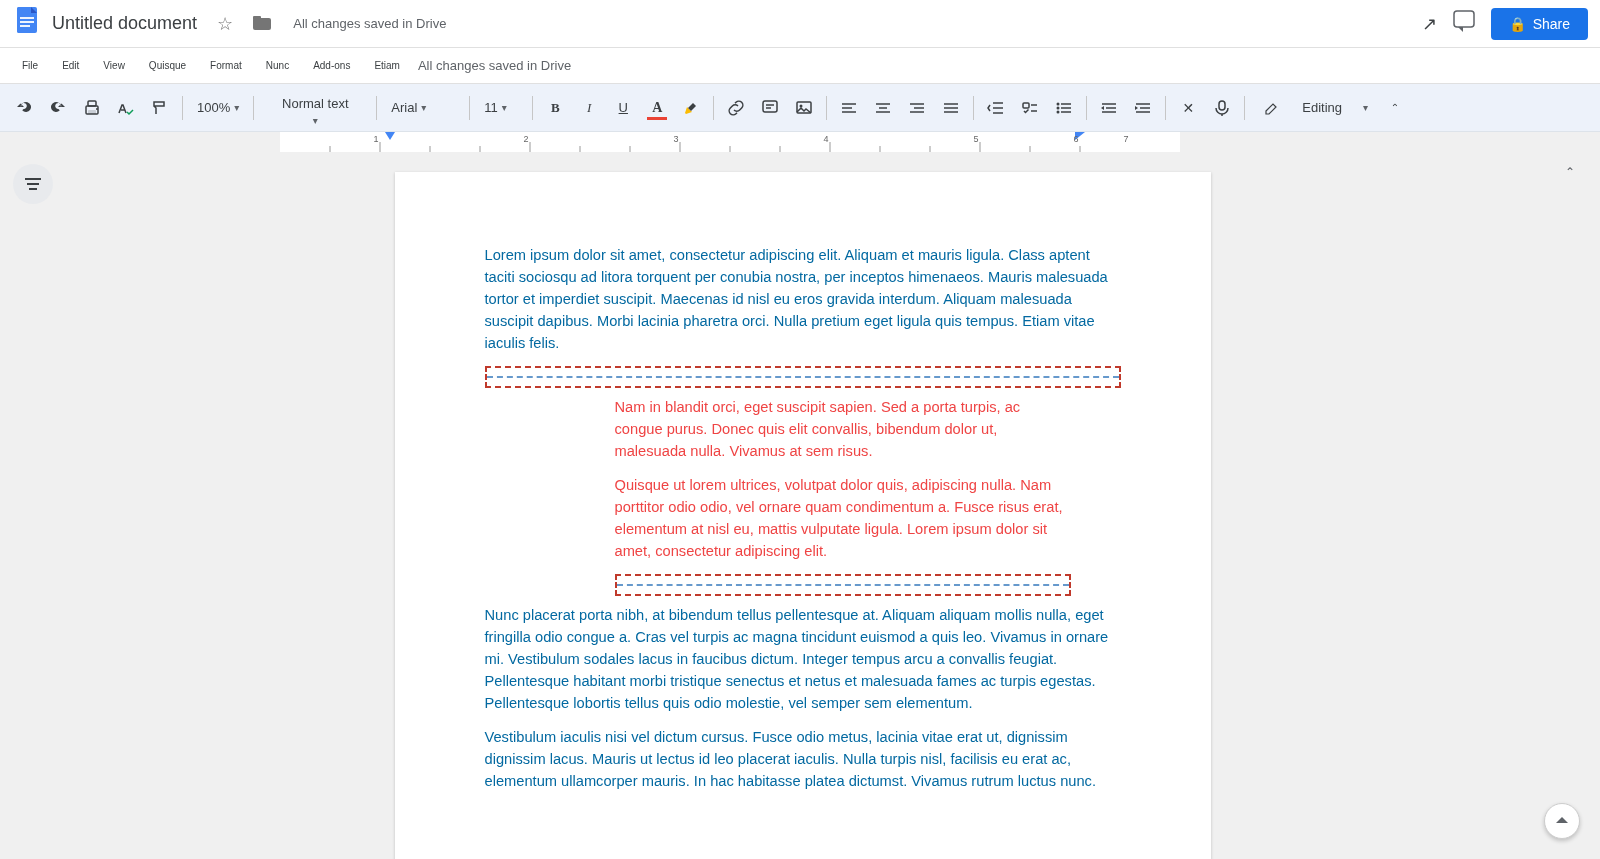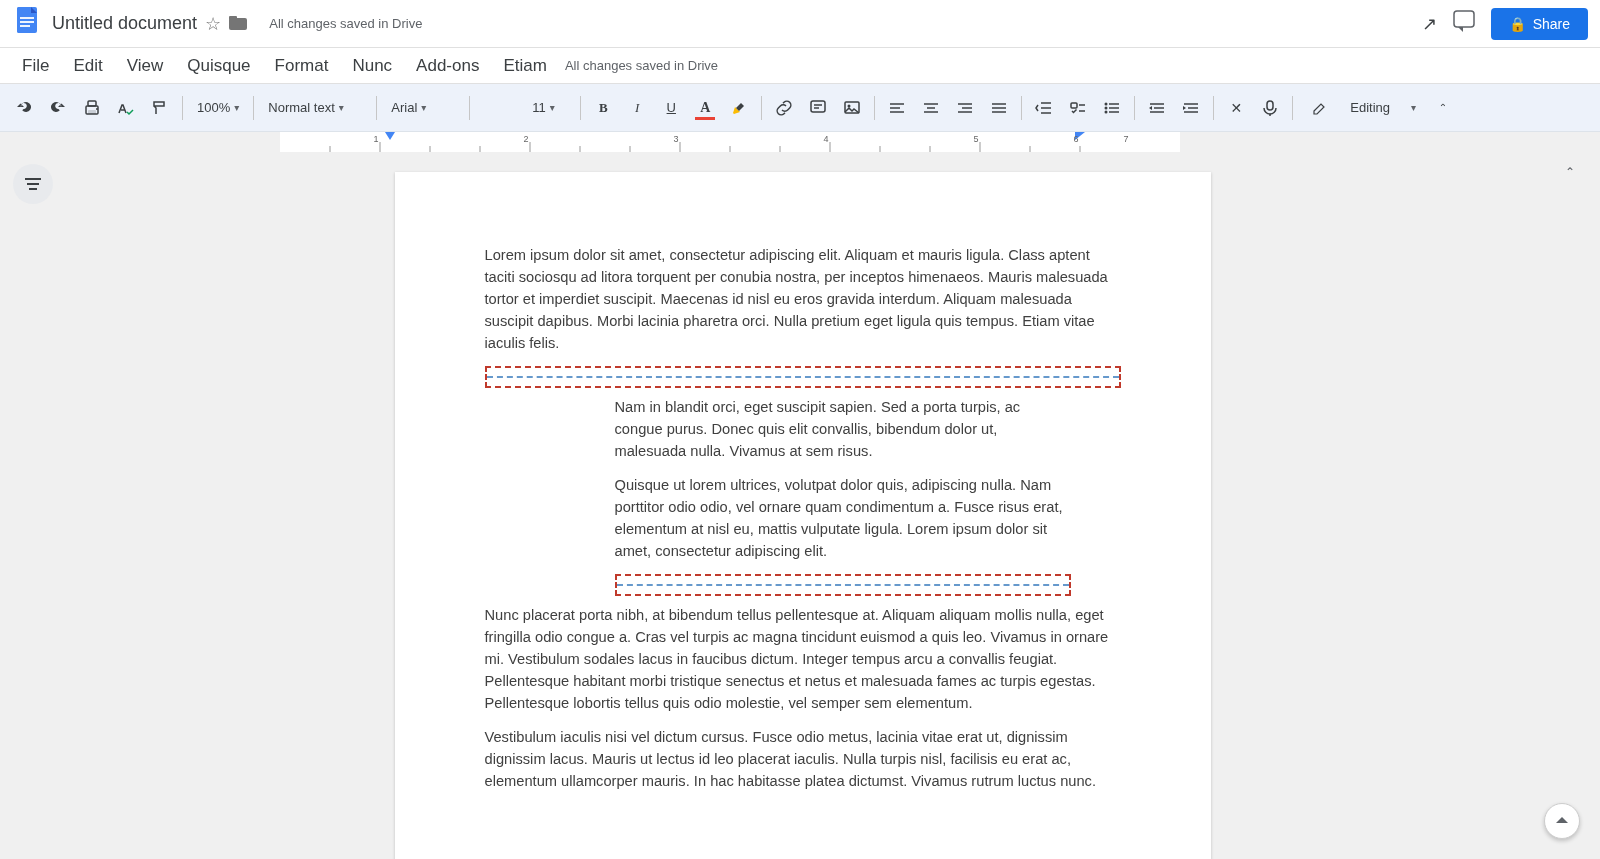--- a/index.html
+++ b/index.html
@@ -4,40 +4,40 @@
   <style>
     * { margin: 0; padding: 0; box-sizing: border-box; }
     body { font-family: Arial, sans-serif; background: #f0f0f0; width: 1600px; height: 859px; overflow: hidden; }
 
     
     #title-bar {
       display: flex; align-items: center; background: #fff;
       padding: 6px 12px; gap: 10px; height: 48px;
       border-bottom: 1px solid #e0e0e0;
     }
-    #doc-title-area { display: flex; align-items: center; gap: 8px; }
+    #doc-title-area { display: flex; align-items: center; gap: 20px; }
     #doc-title { font-size: 18px; color: #3c4043; }
     #star-icon { color: #757575; font-size: 18px; cursor: pointer; }
     #folder-icon { color: #757575; font-size: 16px; cursor: pointer; }
     #saved-status { font-size: 13px; color: #5f6368; margin-left: 12px; }
     #title-bar-right { margin-left: auto; display: flex; align-items: center; gap: 16px; }
     #share-button {
       background: #1a73e8; color: #fff; border: none; border-radius: 4px;
       padding: 8px 18px; font-size: 14px; font-weight: 500; cursor: pointer;
       display: flex; align-items: center; gap: 6px;
     }
 
     
     #menu-bar {
       display: flex; align-items: center; background: #fff;
       padding: 2px 12px; height: 36px; gap: 4px;
       border-bottom: 1px solid #e0e0e0;
     }
     .menu-item {
-      padding: 4px 10px; font-size: 17px; color: #3c4043;
+      padding: 4px 10px; font-size: 10px; color: #3c4043;
       cursor: pointer; border-radius: 4px;
     }
     #all-changes-saved { font-size: 13px; color: #5f6368; margin-left: 4px; cursor: pointer; }
 
     
     #toolbar {
       display: flex; align-items: center; background: #edf2fa;
       padding: 4px 8px; height: 48px; gap: 2px;
       border-bottom: 1px solid #dde3ea;
       flex-wrap: nowrap; overflow: hidden;
@@ -48,24 +48,24 @@
       cursor: pointer; border-radius: 4px; color: #3c4043; font-size: 14px;
     }
     .toolbar-separator { width: 1px; height: 24px; background: #c6c6c6; margin: 0 4px; }
     .toolbar-dropdown {
       display: flex; align-items: center; gap: 4px;
       padding: 4px 8px; border: none; background: transparent;
       cursor: pointer; border-radius: 4px; font-size: 13px; color: #3c4043;
       height: 32px;
     }
     .toolbar-dropdown .chevron { font-size: 10px; color: #5f6368; }
-    #font-size-dropdown { width: 50px; margin-left: 48px; }
+    #font-size-dropdown { width: 50px; }
     #font-family-dropdown { min-width: 80px; }
     #zoom-dropdown { min-width: 55px; align-items: center; }
-    #style-dropdown { min-width: 110px; }
+    #style-dropdown { min-width: 110px; flex-direction: column; }
     #editing-dropdown {
       display: flex; align-items: center; gap: 21px;
       padding: 4px 8px; border: 1px solid transparent; background: transparent;
       cursor: pointer; border-radius: 4px; font-size: 13px; color: #3c4043;
       height: 32px; margin-left: 4px;
     }
 
     
     #main-layout {
       display: flex; height: calc(859px - 48px - 36px - 48px - 20px);
@@ -110,28 +110,28 @@
       box-shadow: 0 1px 3px rgba(0,0,0,0.2);
       padding: 72px 90px;
       position: relative;
     }
 
     
     .doc-paragraph {
       font-family: Arial, sans-serif;
       font-size: 11pt;
       line-height: 1.5;
-      color: #404040;
+      color: #0369a1;
       margin-bottom: 12px;
     }
     .indented-paragraph {
       font-family: Arial, sans-serif;
       font-size: 11pt;
       line-height: 1.5;
-      color: #404040;
+      color: #ef4444;
       margin-bottom: 12px;
       margin-left: 130px;
       margin-right: 50px;
     }
 
     
     .dashed-separator {
       border: 2px dashed #c0392b;
       margin: 8px 0;
       height: 22px;

